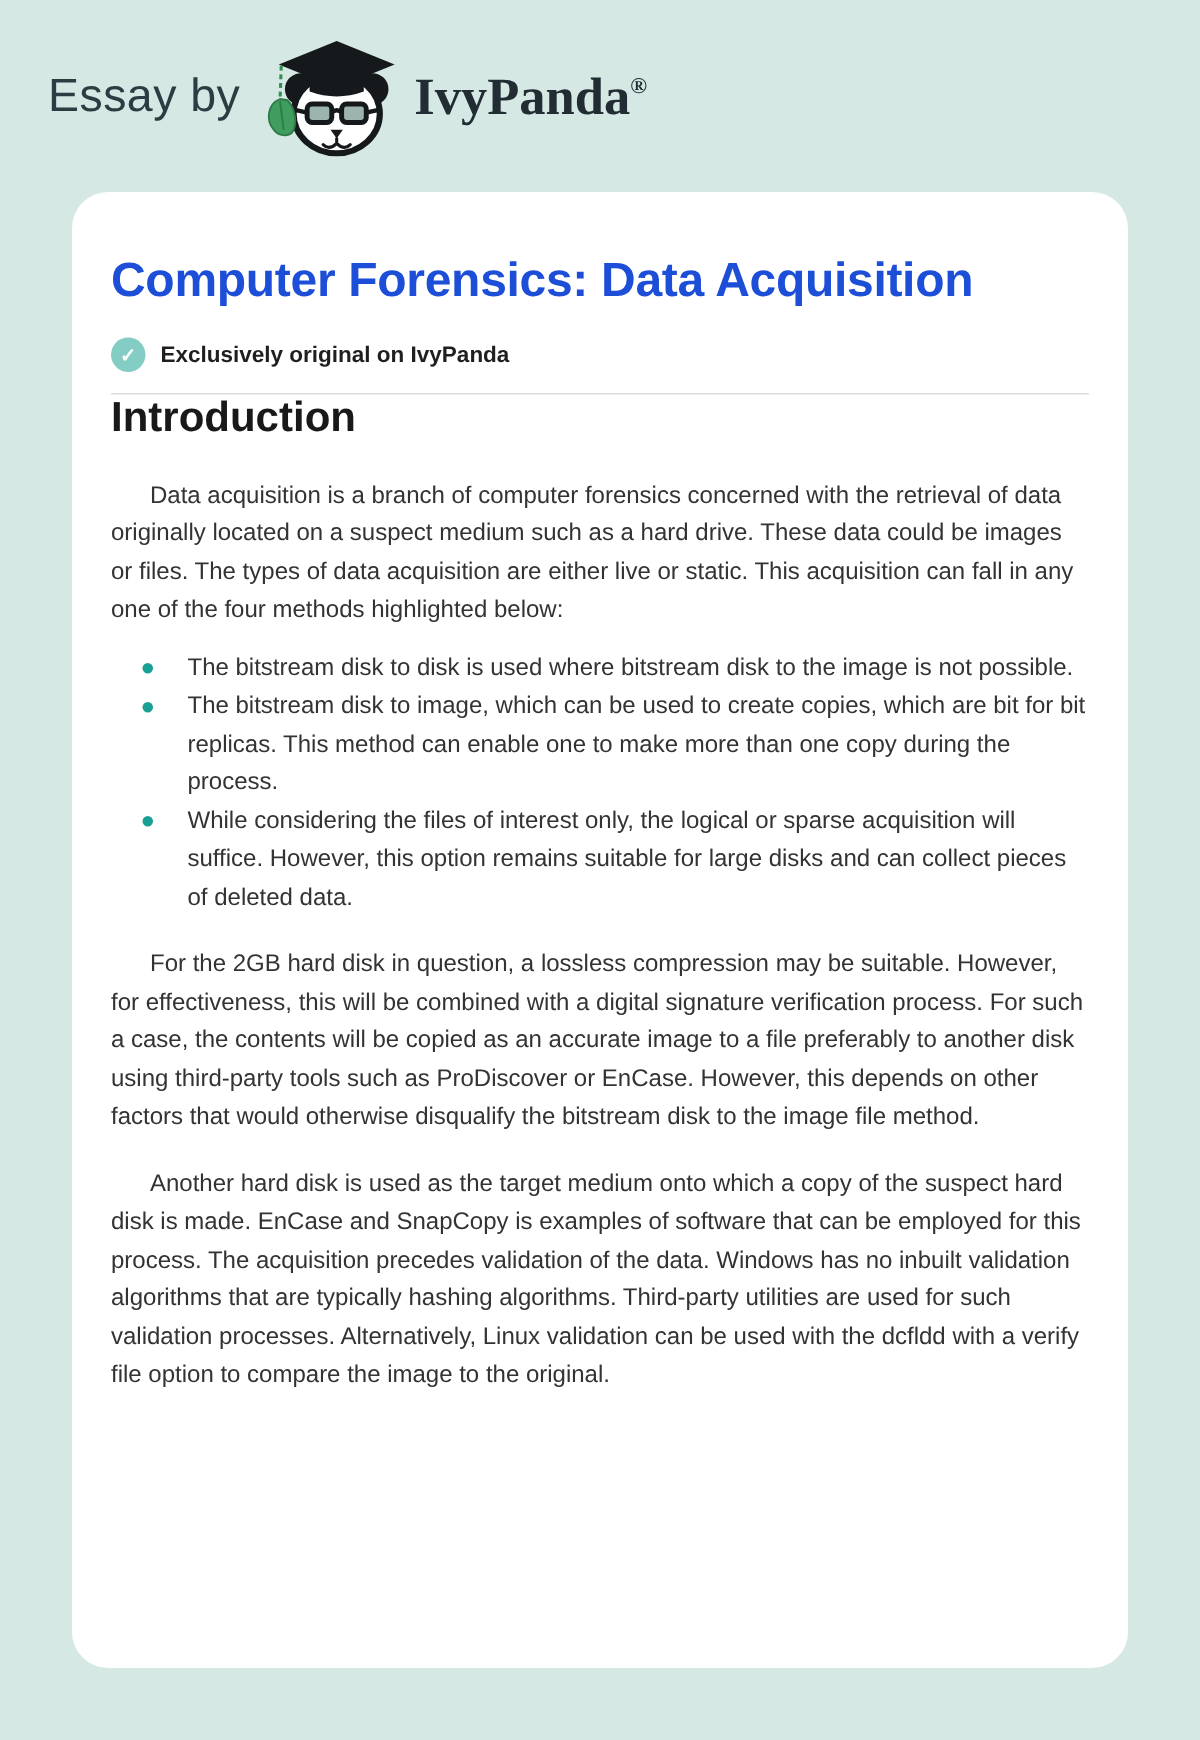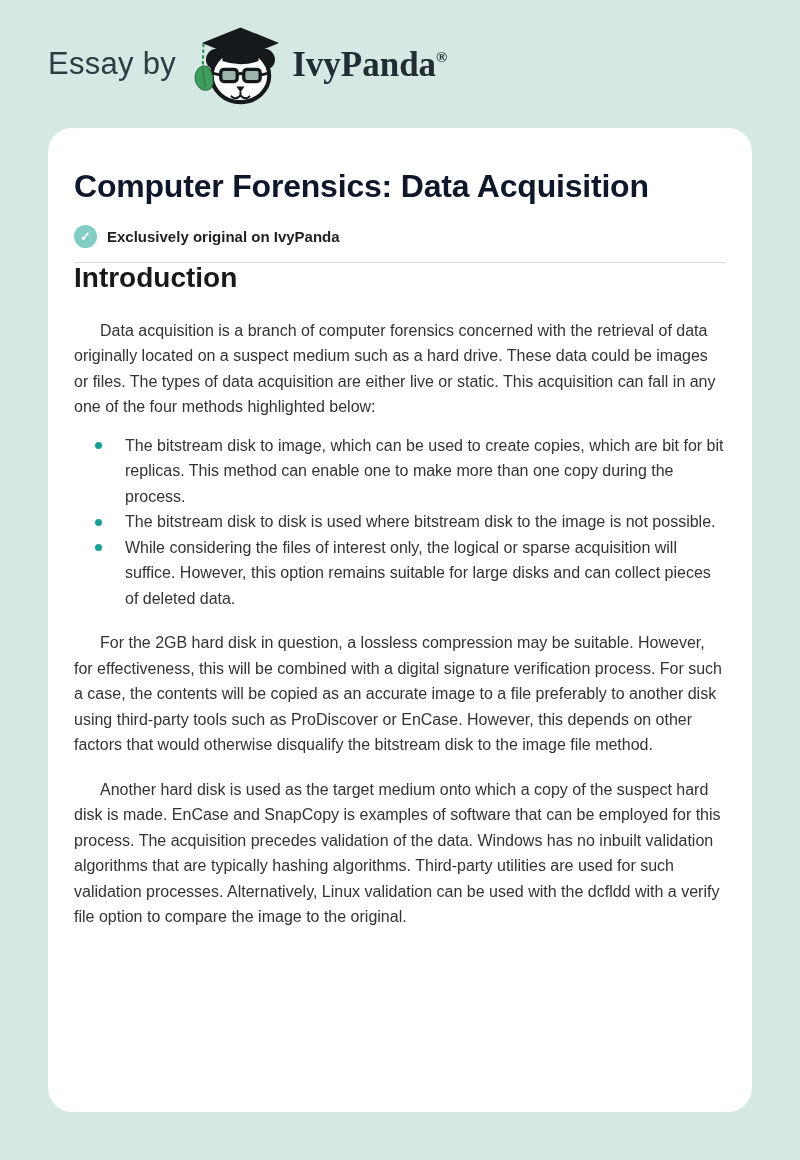--- a/index.html
+++ b/index.html
@@ -5,21 +5,21 @@
   * { margin: 0; padding: 0; box-sizing: border-box; }
   html, body {
     width: 800px; height: 1160px;
     overflow: hidden;
     background: var(--bg, #d5e8e4);
     font-family: "Liberation Sans", sans-serif;
   }
   
   .site-header {
     height: 128px;
-    padding: 0 48px;
+    padding: 0 32px;
     display: flex;
     align-items: center;
   }
   .essay-by {
     font-size: 31px;
     color: #2d3b42;
     letter-spacing: 0.3px;
     margin-right: 16px;
   }
   .logo-wrap {
@@ -52,21 +52,21 @@
     height: 984px;
     background: var(--card, #ffffff);
     border-radius: 24px;
     padding: 40px 26px 0 26px;
     overflow: hidden;
   }
   .page-title {
     font-size: 32px;
     line-height: 1.15;
     font-weight: bold;
-    color: #0f172a;
+    color: #1d4ed8;
     letter-spacing: -0.2px;
   }
   .badge-row {
     margin-top: 20px;
     display: flex;
     align-items: center;
   }
   .check-circle {
     width: 23px;
     height: 23px;
@@ -170,25 +170,25 @@
 
   <hr class="divider">
 
   <h2 class="section-heading">Introduction</h2>
 
   <p class="body-text first-para">Data acquisition is a branch of computer forensics concerned with the retrieval of data originally located on a suspect medium such as a hard drive. These data could be images or files. The types of data acquisition are either live or static. This acquisition can fall in any one of the four methods highlighted below:</p>
 
   <ul class="bullet-list">
     <li>
       <span class="bullet-dot"></span>
-      <span>The bitstream disk to image, which can be used to create copies, which are bit for bit replicas. This method can enable one to make more than one copy during the process.</span>
+      <span>The bitstream disk to disk is used where bitstream disk to the image is not possible.</span>
     </li>
     <li>
       <span class="bullet-dot"></span>
-      <span>The bitstream disk to disk is used where bitstream disk to the image is not possible.</span>
+      <span>The bitstream disk to image, which can be used to create copies, which are bit for bit replicas. This method can enable one to make more than one copy during the process.</span>
     </li>
     <li>
       <span class="bullet-dot"></span>
       <span>While considering the files of interest only, the logical or sparse acquisition will suffice. However, this option remains suitable for large disks and can collect pieces of deleted data.</span>
     </li>
   </ul>
 
   <p class="body-text">For the 2GB hard disk in question, a lossless compression may be suitable. However, for effectiveness, this will be combined with a digital signature verification process. For such a case, the contents will be copied as an accurate image to a file preferably to another disk using third-party tools such as ProDiscover or EnCase. However, this depends on other factors that would otherwise disqualify the bitstream disk to the image file method.</p>
 
   <p class="body-text">Another hard disk is used as the target medium onto which a copy of the suspect hard disk is made. EnCase and SnapCopy is examples of software that can be employed for this process. The acquisition precedes validation of the data. Windows has no inbuilt validation algorithms that are typically hashing algorithms. Third-party utilities are used for such validation processes. Alternatively, Linux validation can be used with the dcfldd with a verify file option to compare the image to the original.</p>

